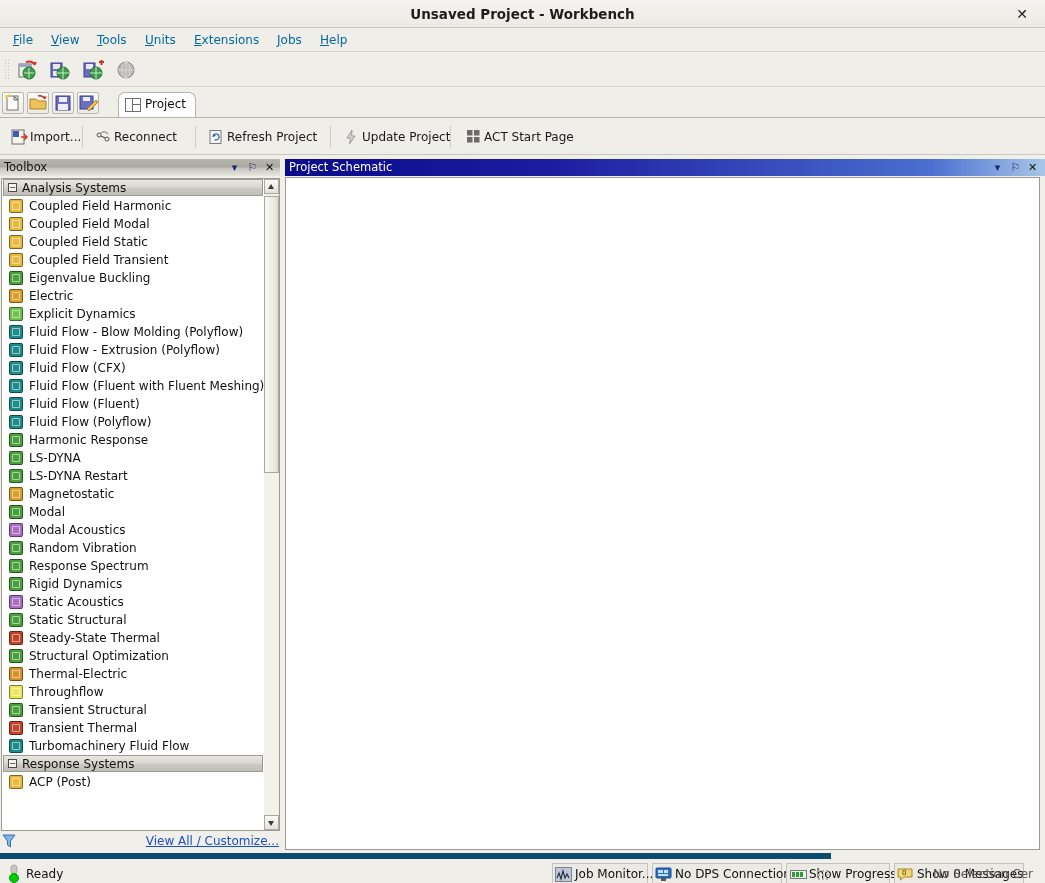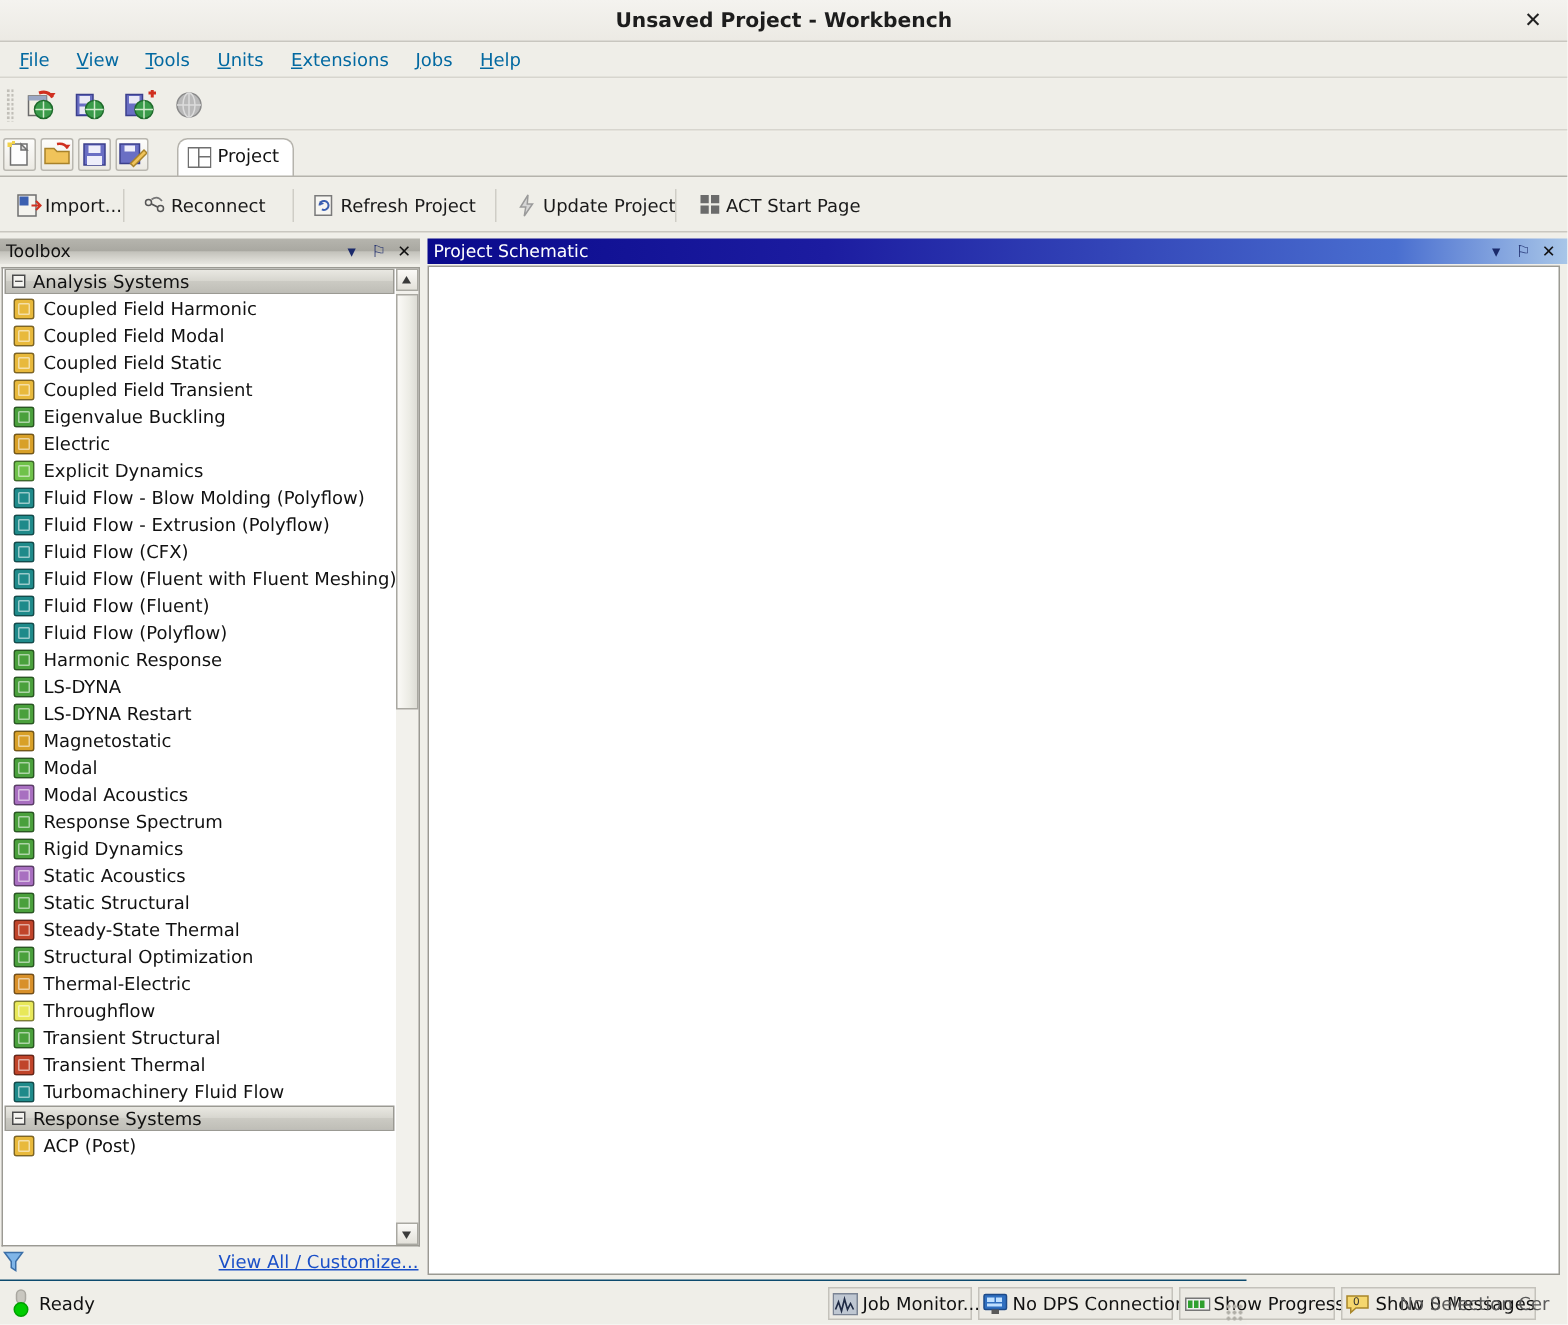--- a/index.html
+++ b/index.html
@@ -340,21 +340,21 @@
     border: 1px solid #9b9a93;
     box-sizing: border-box;
   }
 
   
   .statusbar {
     position: absolute;
     left: 0; top: 853px;
     width: 831px; height: 30px;
     background: #efeee8;
-    border-top: 1px solid #0c4a6e;
+    border-top: 6px solid #0c4a6e;
     box-sizing: border-box;
   }
   .status-ready {
     position: absolute;
     left: 26px; top: 7px;
     font-size: 12px;
     line-height: 16px;
     color: #111;
   }
   .status-cell {
@@ -662,20 +662,26 @@
           <div class="tbx-item">
             <span class="tbx-icon" style="background: rgb(168, 111, 192);">
               <span style="position: absolute; inset: 2px; border: 1px solid rgba(255, 255, 255, 0.55); box-sizing: border-box; border-radius: 1px;"></span>
             </span>
             <span class="tbx-label">Modal Acoustics</span>
           </div>
           <div class="tbx-item">
             <span class="tbx-icon" style="background: rgb(74, 160, 60);">
               <span style="position: absolute; inset: 2px; border: 1px solid rgba(255, 255, 255, 0.55); box-sizing: border-box; border-radius: 1px;"></span>
             </span>
+            <span class="tbx-label">Random Vibration</span>
+          </div>
+          <div class="tbx-item">
+            <span class="tbx-icon" style="background: rgb(74, 160, 60);">
+              <span style="position: absolute; inset: 2px; border: 1px solid rgba(255, 255, 255, 0.55); box-sizing: border-box; border-radius: 1px;"></span>
+            </span>
             <span class="tbx-label">Response Spectrum</span>
           </div>
           <div class="tbx-item">
             <span class="tbx-icon" style="background: rgb(74, 160, 60);">
               <span style="position: absolute; inset: 2px; border: 1px solid rgba(255, 255, 255, 0.55); box-sizing: border-box; border-radius: 1px;"></span>
             </span>
             <span class="tbx-label">Rigid Dynamics</span>
           </div>
           <div class="tbx-item">
             <span class="tbx-icon" style="background: rgb(168, 111, 192);">

